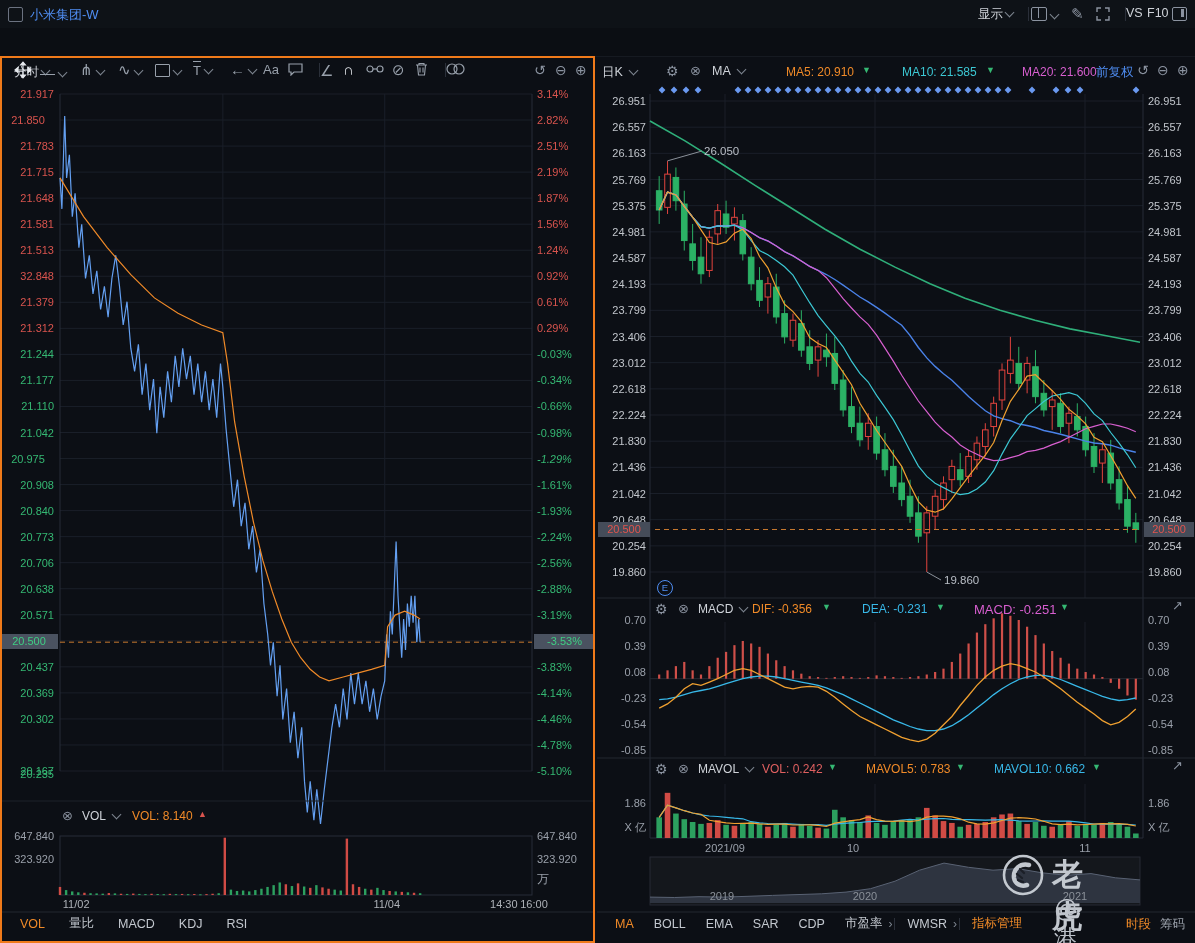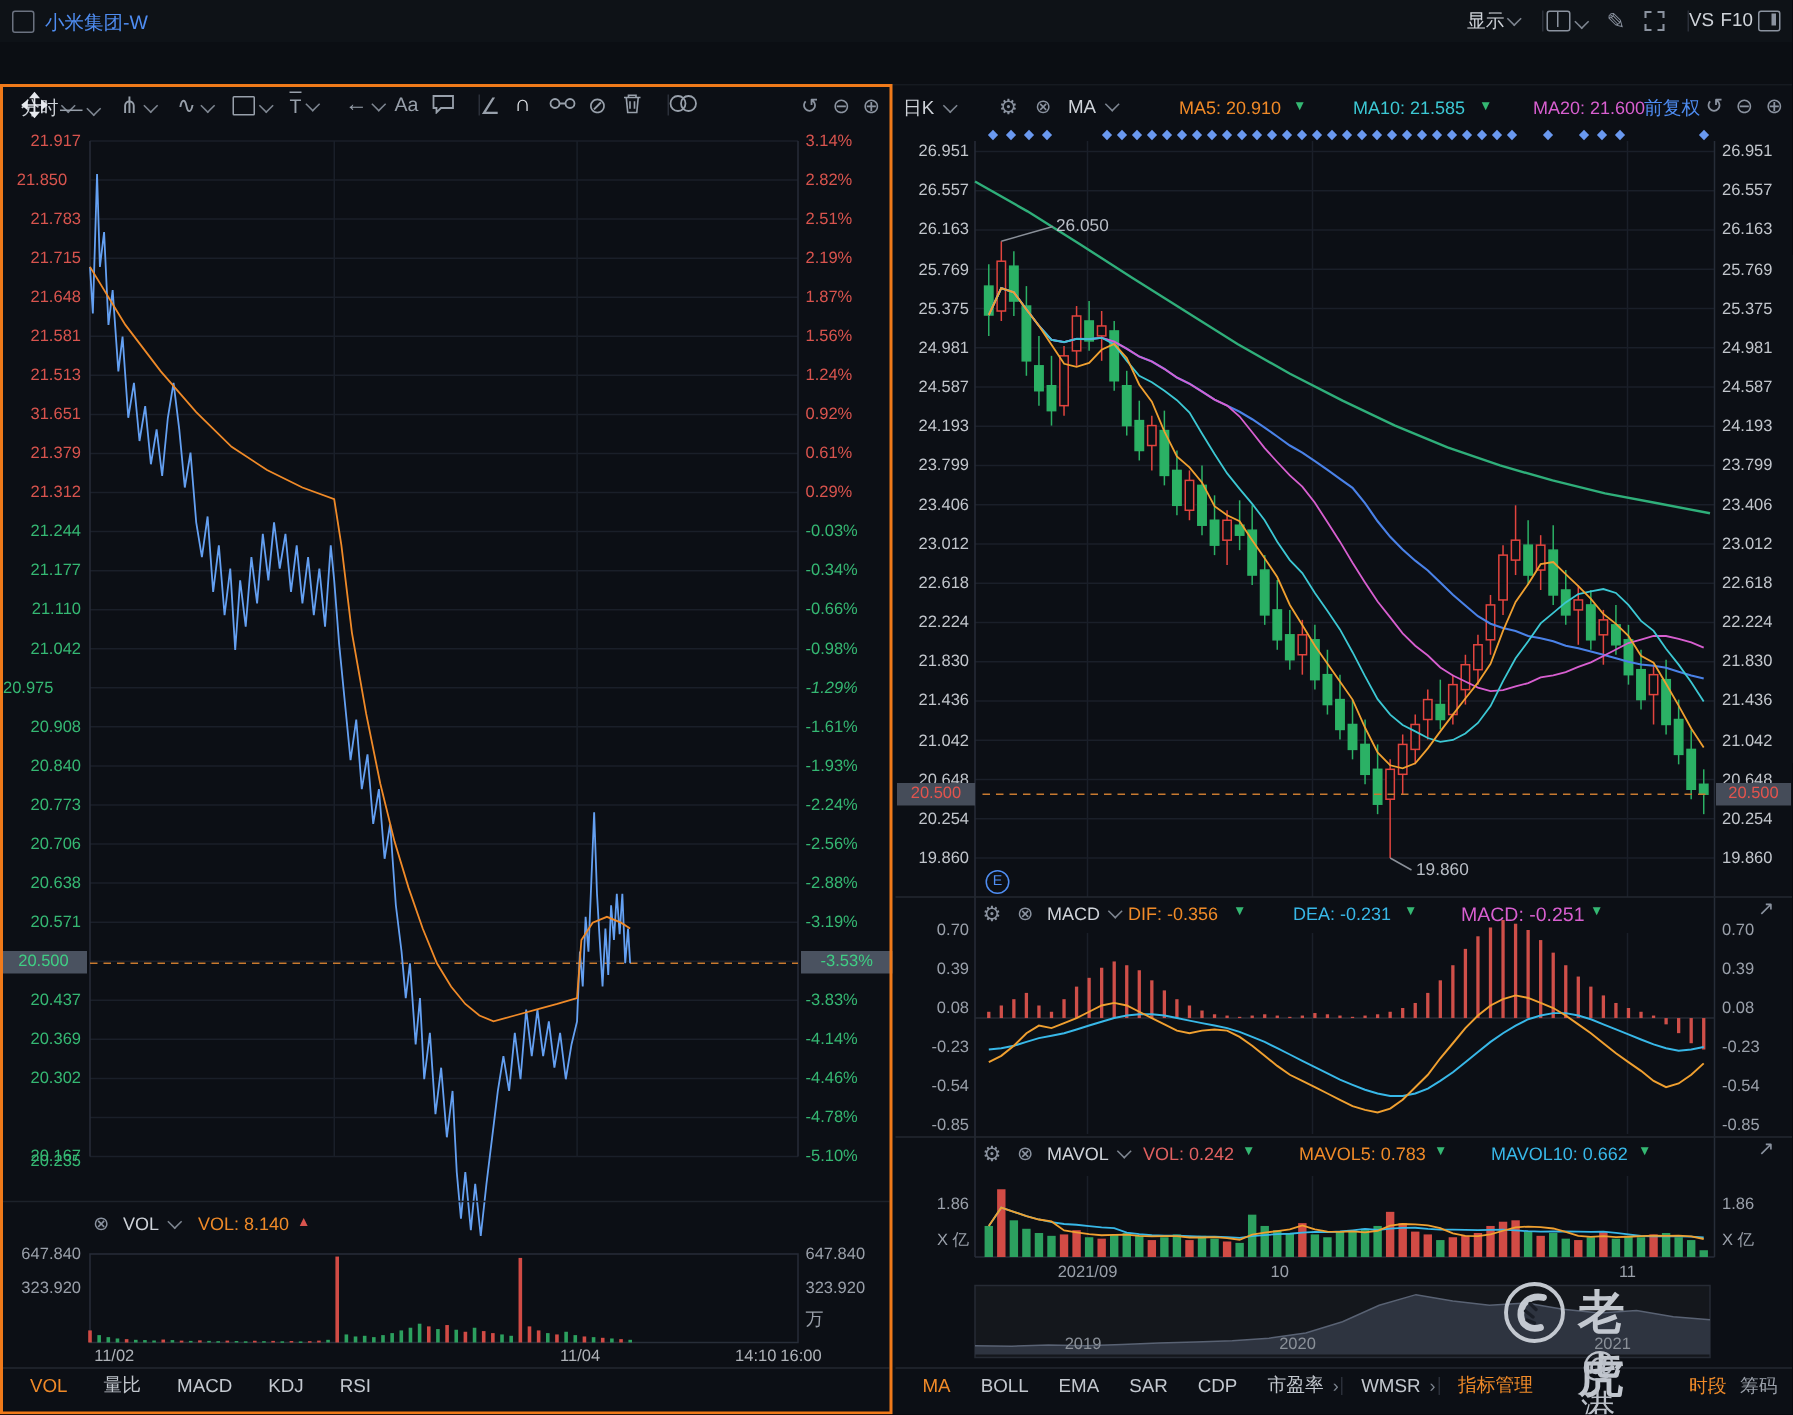--- a/index.html
+++ b/index.html
@@ -635,35 +635,35 @@
     <div class="lbl red" style="left: 2px; top: 139.077px; width: 52px; text-align: right; z-index: 4;">21.783</div>
     <div class="lbl red" style="left: 537px; top: 139.077px; z-index: 4;">2.51%</div>
     <div class="lbl red" style="left: 2px; top: 165.115px; width: 52px; text-align: right; z-index: 4;">21.715</div>
     <div class="lbl red" style="left: 537px; top: 165.115px; z-index: 4;">2.19%</div>
     <div class="lbl red" style="left: 2px; top: 191.154px; width: 52px; text-align: right; z-index: 4;">21.648</div>
     <div class="lbl red" style="left: 537px; top: 191.154px; z-index: 4;">1.87%</div>
     <div class="lbl red" style="left: 2px; top: 217.192px; width: 52px; text-align: right; z-index: 4;">21.581</div>
     <div class="lbl red" style="left: 537px; top: 217.192px; z-index: 4;">1.56%</div>
     <div class="lbl red" style="left: 2px; top: 243.231px; width: 52px; text-align: right; z-index: 4;">21.513</div>
     <div class="lbl red" style="left: 537px; top: 243.231px; z-index: 4;">1.24%</div>
-    <div class="lbl red" style="left: 2px; top: 269.269px; width: 52px; text-align: right; z-index: 4;">31.651</div>
+    <div class="lbl red" style="left: 2px; top: 269.269px; width: 52px; text-align: right; z-index: 4;">32.848</div>
     <div class="lbl red" style="left: 537px; top: 269.269px; z-index: 4;">0.92%</div>
     <div class="lbl red" style="left: 2px; top: 295.308px; width: 52px; text-align: right; z-index: 4;">21.379</div>
     <div class="lbl red" style="left: 537px; top: 295.308px; z-index: 4;">0.61%</div>
     <div class="lbl red" style="left: 2px; top: 321.346px; width: 52px; text-align: right; z-index: 4;">21.312</div>
     <div class="lbl red" style="left: 537px; top: 321.346px; z-index: 4;">0.29%</div>
     <div class="lbl grn" style="left: 2px; top: 347.385px; width: 52px; text-align: right; z-index: 4;">21.244</div>
     <div class="lbl grn" style="left: 537px; top: 347.385px; z-index: 4;">-0.03%</div>
     <div class="lbl grn" style="left: 2px; top: 373.423px; width: 52px; text-align: right; z-index: 4;">21.177</div>
     <div class="lbl grn" style="left: 537px; top: 373.423px; z-index: 4;">-0.34%</div>
     <div class="lbl grn" style="left: 2px; top: 399.462px; width: 52px; text-align: right; z-index: 4;">21.110</div>
     <div class="lbl grn" style="left: 537px; top: 399.462px; z-index: 4;">-0.66%</div>
     <div class="lbl grn" style="left: 2px; top: 425.5px; width: 52px; text-align: right; z-index: 4;">21.042</div>
     <div class="lbl grn" style="left: 537px; top: 425.5px; z-index: 4;">-0.98%</div>
-    <div class="lbl grn" style="left: 2px; top: 451.538px; width: 52px; text-align: left; z-index: 4;">20.975</div>
+    <div class="lbl grn" style="left: 2px; top: 451.538px; width: 52px; text-align: center; z-index: 4;">20.975</div>
     <div class="lbl grn" style="left: 537px; top: 451.538px; z-index: 4; font-style: italic;">-1.29%</div>
     <div class="lbl grn" style="left: 2px; top: 477.577px; width: 52px; text-align: right; z-index: 4;">20.908</div>
     <div class="lbl grn" style="left: 537px; top: 477.577px; z-index: 4;">-1.61%</div>
     <div class="lbl grn" style="left: 2px; top: 503.615px; width: 52px; text-align: right; z-index: 4;">20.840</div>
     <div class="lbl grn" style="left: 537px; top: 503.615px; z-index: 4;">-1.93%</div>
     <div class="lbl grn" style="left: 2px; top: 529.654px; width: 52px; text-align: right; z-index: 4;">20.773</div>
     <div class="lbl grn" style="left: 537px; top: 529.654px; z-index: 4;">-2.24%</div>
     <div class="lbl grn" style="left: 2px; top: 555.692px; width: 52px; text-align: right; z-index: 4;">20.706</div>
     <div class="lbl grn" style="left: 537px; top: 555.692px; z-index: 4;">-2.56%</div>
     <div class="lbl grn" style="left: 2px; top: 581.731px; width: 52px; text-align: right; z-index: 4;">20.638</div>
@@ -676,21 +676,21 @@
     <div class="lbl grn" style="left: 537px; top: 685.885px; z-index: 4;">-4.14%</div>
     <div class="lbl grn" style="left: 2px; top: 711.923px; width: 52px; text-align: right; z-index: 4;">20.302</div>
     <div class="lbl grn" style="left: 537px; top: 711.923px; z-index: 4;">-4.46%</div>
     <div class="lbl grn" style="left: 2px; top: 737.962px; width: 52px; text-align: right; z-index: 4; margin-top: 29px;">20.235</div>
     <div class="lbl grn" style="left: 537px; top: 737.962px; z-index: 4;">-4.78%</div>
     <div class="lbl grn" style="left: 2px; top: 764px; width: 52px; text-align: right; z-index: 4;">20.167</div>
     <div class="lbl grn" style="left: 537px; top: 764px; z-index: 4;">-5.10%</div>
     <div class="lbl" style="left: 54.16px; top: 897px; width: 44px; text-align: center; color: rgb(174, 178, 184); z-index: 4;">11/02</div>
     <div class="lbl" style="left: 201.896px; top: 944px; width: 44px; text-align: center; color: rgb(174, 178, 184); z-index: 4;">11/03</div>
     <div class="lbl" style="left: 364.736px; top: 897px; width: 44px; text-align: center; color: rgb(174, 178, 184); z-index: 4;">11/04</div>
-    <div class="lbl" style="left: 481.792px; top: 897px; width: 44px; text-align: center; color: rgb(174, 178, 184); z-index: 4;">14:10</div>
+    <div class="lbl" style="left: 481.792px; top: 897px; width: 44px; text-align: center; color: rgb(174, 178, 184); z-index: 4;">14:30</div>
     <div class="lbl" style="left: 512px; top: 897px; width: 44px; text-align: center; color: rgb(174, 178, 184); z-index: 4;">16:00</div>
     <div class="lbl ltgray" style="left: 600px; top: 94px; width: 46px; text-align: right; z-index: 4;">26.951</div>
     <div class="lbl ltgray" style="left: 1148px; top: 94px; z-index: 4;">26.951</div>
     <div class="lbl ltgray" style="left: 600px; top: 120.167px; width: 46px; text-align: right; z-index: 4;">26.557</div>
     <div class="lbl ltgray" style="left: 1148px; top: 120.167px; z-index: 4;">26.557</div>
     <div class="lbl ltgray" style="left: 600px; top: 146.333px; width: 46px; text-align: right; z-index: 4;">26.163</div>
     <div class="lbl ltgray" style="left: 1148px; top: 146.333px; z-index: 4;">26.163</div>
     <div class="lbl ltgray" style="left: 600px; top: 172.5px; width: 46px; text-align: right; z-index: 4;">25.769</div>
     <div class="lbl ltgray" style="left: 1148px; top: 172.5px; z-index: 4;">25.769</div>
     <div class="lbl ltgray" style="left: 600px; top: 198.667px; width: 46px; text-align: right; z-index: 4;">25.375</div>

